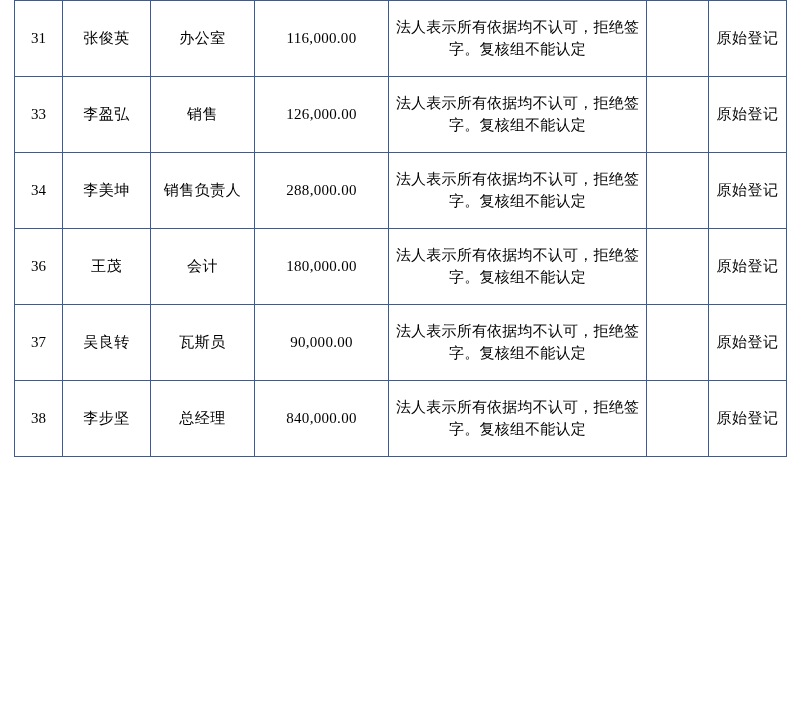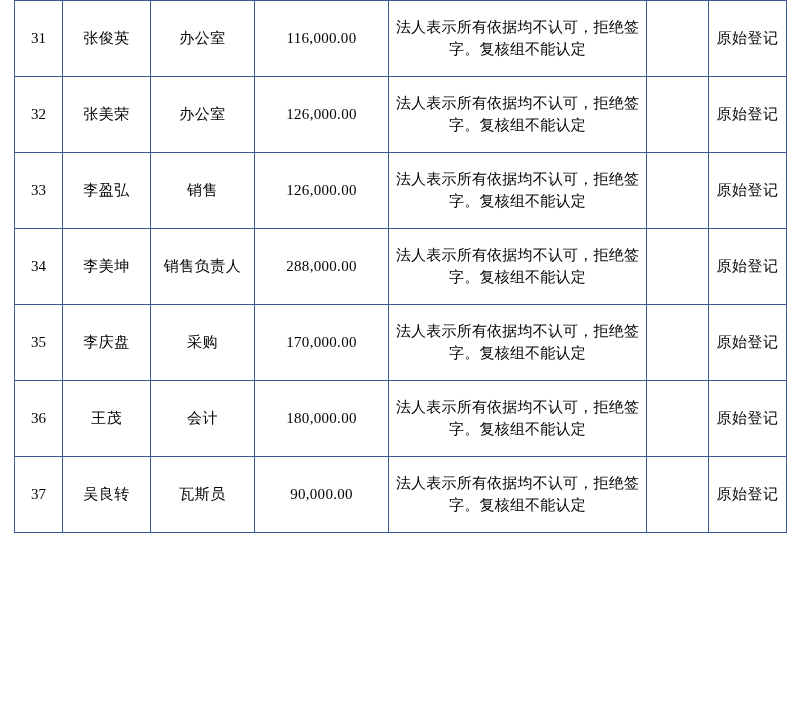--- a/index.html
+++ b/index.html
@@ -101,51 +101,33 @@
       <tr class="ledger-row">
         <td class="cell-index">31</td>
         <td class="cell-name">张俊英</td>
         <td class="cell-dept">办公室</td>
         <td class="cell-amount">116,000.00</td>
         <td class="cell-note">法人表示所有依据均不认可，拒绝签字。复核组不能认定</td>
         <td class="cell-blank"></td>
         <td class="cell-status">原始登记</td>
       </tr>
       <tr class="ledger-row">
-        <td class="cell-index">32</td>
-        <td class="cell-name">张美荣</td>
-        <td class="cell-dept">办公室</td>
-        <td class="cell-amount">126,000.00</td>
-        <td class="cell-note">法人表示所有依据均不认可，拒绝签字。复核组不能认定</td>
-        <td class="cell-blank"></td>
-        <td class="cell-status">原始登记</td>
-      </tr>
-      <tr class="ledger-row">
         <td class="cell-index">33</td>
         <td class="cell-name">李盈弘</td>
         <td class="cell-dept">销售</td>
         <td class="cell-amount">126,000.00</td>
         <td class="cell-note">法人表示所有依据均不认可，拒绝签字。复核组不能认定</td>
         <td class="cell-blank"></td>
         <td class="cell-status">原始登记</td>
       </tr>
       <tr class="ledger-row">
         <td class="cell-index">34</td>
         <td class="cell-name">李美坤</td>
         <td class="cell-dept">销售负责人</td>
         <td class="cell-amount">288,000.00</td>
-        <td class="cell-note">法人表示所有依据均不认可，拒绝签字。复核组不能认定</td>
-        <td class="cell-blank"></td>
-        <td class="cell-status">原始登记</td>
-      </tr>
-      <tr class="ledger-row">
-        <td class="cell-index">35</td>
-        <td class="cell-name">李庆盘</td>
-        <td class="cell-dept">采购</td>
-        <td class="cell-amount">170,000.00</td>
         <td class="cell-note">法人表示所有依据均不认可，拒绝签字。复核组不能认定</td>
         <td class="cell-blank"></td>
         <td class="cell-status">原始登记</td>
       </tr>
       <tr class="ledger-row">
         <td class="cell-index">36</td>
         <td class="cell-name">王茂</td>
         <td class="cell-dept">会计</td>
         <td class="cell-amount">180,000.00</td>
         <td class="cell-note">法人表示所有依据均不认可，拒绝签字。复核组不能认定</td>
@@ -154,15 +136,24 @@
       </tr>
       <tr class="ledger-row">
         <td class="cell-index">37</td>
         <td class="cell-name">吴良转</td>
         <td class="cell-dept">瓦斯员</td>
         <td class="cell-amount">90,000.00</td>
         <td class="cell-note">法人表示所有依据均不认可，拒绝签字。复核组不能认定</td>
         <td class="cell-blank"></td>
         <td class="cell-status">原始登记</td>
       </tr>
+      <tr class="ledger-row">
+        <td class="cell-index">38</td>
+        <td class="cell-name">李步坚</td>
+        <td class="cell-dept">总经理</td>
+        <td class="cell-amount">840,000.00</td>
+        <td class="cell-note">法人表示所有依据均不认可，拒绝签字。复核组不能认定</td>
+        <td class="cell-blank"></td>
+        <td class="cell-status">原始登记</td>
+      </tr>
     </tbody>
   </table>
 </div>
 
 </body></html>

